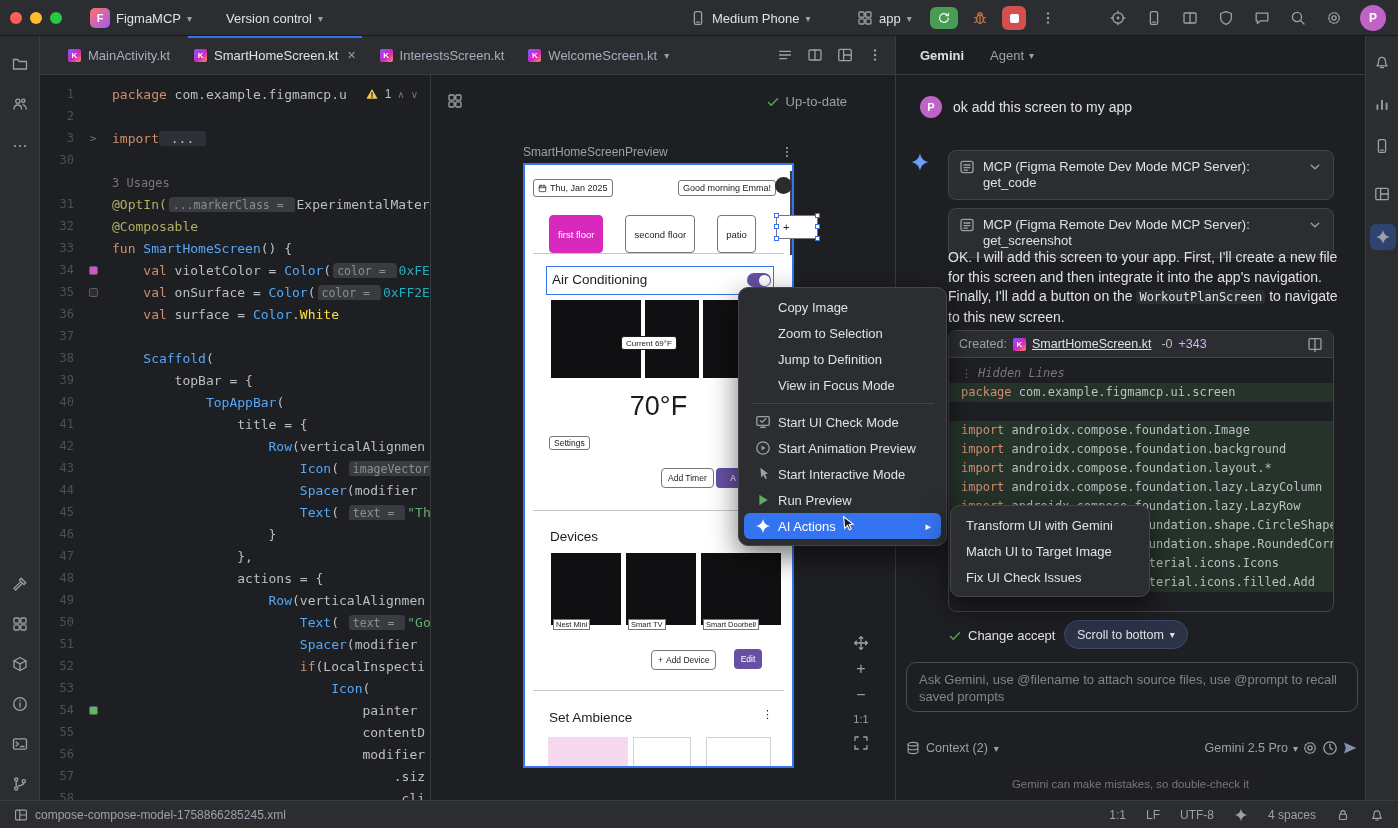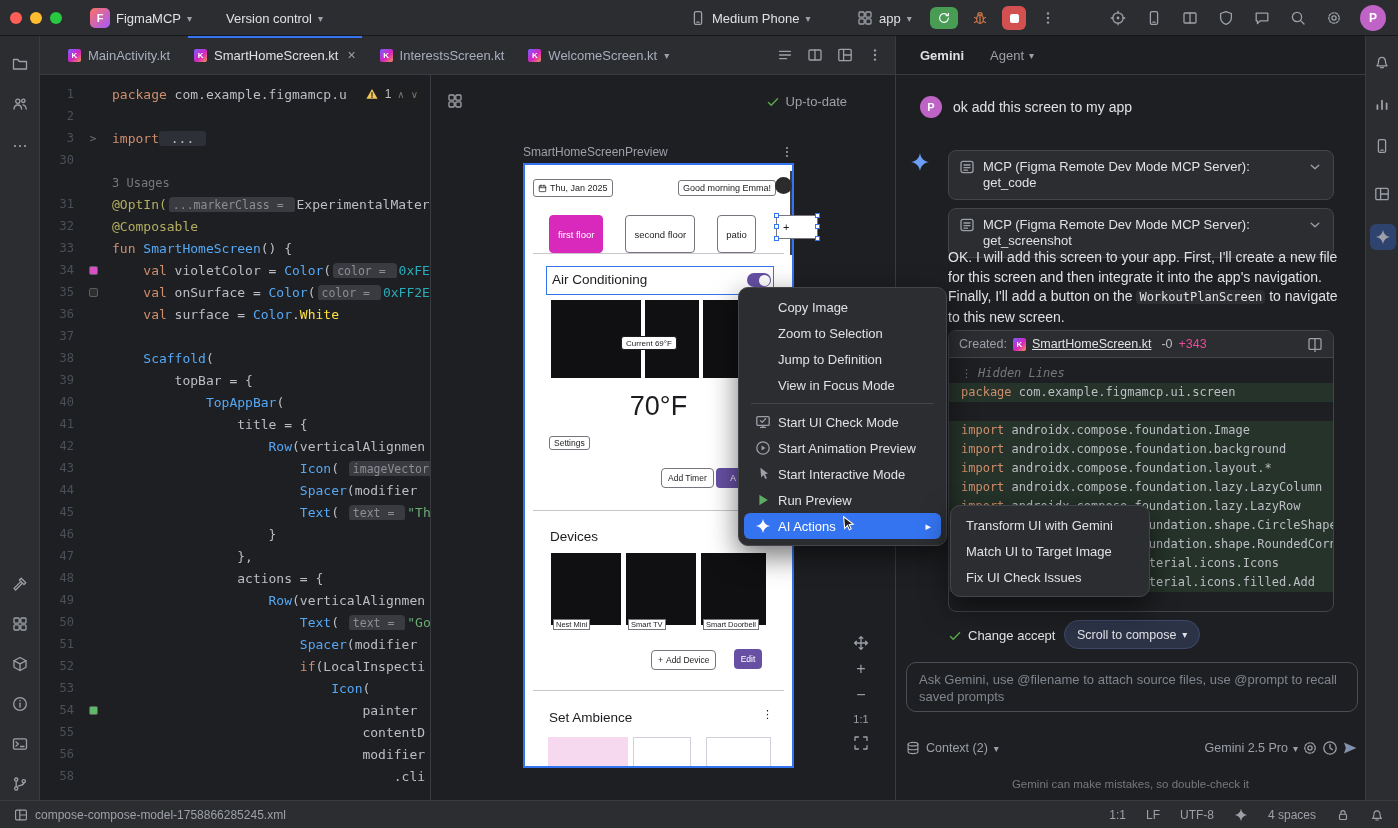--- a/index.html
+++ b/index.html
@@ -90,21 +90,21 @@
 .p-btn.outline{border:1px solid #79747e;background:#fff;color:#1c1b1f}
 .p-btn.fill{background:#6750a4;color:#fff}
 .addtimer{left:136px;top:303px}
 .acbtn{left:191px;top:303px;width:34px;overflow:hidden}
 .dev-title{left:25px;top:364px}
 .p-kebab{position:absolute;font-size:11px;color:#1c1b1f}
 .k-dev{left:237px;top:362px}
 .k-amb{left:237px;top:543px}
 .dev-cards{position:absolute;left:26px;top:388px;display:flex;gap:5px}
 .dev-card{width:70px;height:72px;background:#101012;position:relative}
-.dev-card:nth-child(3){width:65px}
+.dev-card:nth-child(3){width:80px}
 .dev-label{position:absolute;left:2px;bottom:-5px;background:#fff;border:1px solid #79747e;font-size:7.5px;padding:0 2px;white-space:nowrap;color:#1c1b1f}
 .adddev{left:126px;top:485px}
 .editbtn{left:209px;top:484px;width:28px}
 .amb-title{left:24px;top:545px}
 .amb-cards{position:absolute;left:23px;top:572px;display:flex;gap:5px}
 .amb{height:45px;position:relative;background:#fff;border:1px solid #d5cfd9}
 .amb.pink{width:80px;background:#f6d9ef;border-color:#f6d9ef}
 .amb:nth-child(2){width:58px}
 .amb:nth-child(3){width:65px;margin-left:10px}
 .plus-box{position:absolute;left:345px;top:140px;width:42px;height:24px;background:#fff;border:1px solid #79747e;z-index:6;display:flex;align-items:center;padding-left:6px;font-size:11px;color:#1c1b1f}
@@ -139,21 +139,21 @@
 .tool-card{display:flex;align-items:flex-start;gap:8px;background:#2b2d30;border:1px solid #43454a;border-radius:8px;padding:8px 10px;min-height:34px}
 .tc-label{font-size:13px;line-height:16px;flex:1}
 .tc-chev{margin-left:auto}
 .gm-para{position:absolute;left:52px;top:212px;width:398px;font-size:14px;line-height:19.5px}
 .inline-code{font-family:"DejaVu Sans Mono",monospace;font-size:12px;background:#2b2d30;border-radius:4px;padding:0 3px}
 .code-card{position:absolute;left:52px;top:294px;width:386px;height:282px;border:1px solid #43454a;border-radius:8px;overflow:hidden;background:#1e1f22}
 .cc-head{height:27px;background:#2b2d30;display:flex;align-items:center;gap:6px;padding:0 10px;font-size:12.5px;border-bottom:1px solid #43454a}
 .cc-created{color:#9da0a8}
 .cc-file{color:#dfe1e5;text-decoration:underline}
 .cc-rm{color:#bcbec4;margin-left:4px}
-.cc-add{color:#ec4899}
+.cc-add{color:#c4b5fd}
 .cc-diff{margin-left:auto}
 .cc-body{padding:6px 0;font-family:"DejaVu Sans Mono",monospace;font-size:12px}
 .ccl{height:19px;line-height:19px;padding:0 12px;white-space:pre;overflow:hidden}
 .ccl.add{background:rgba(73,156,84,.16)}
 .hidden-lines{color:#787878;font-style:italic;display:flex;gap:6px;align-items:center}
 .hl-ic{font-style:normal;font-size:11px}
 .change-row{position:absolute;left:52px;top:592px;display:flex;gap:6px;align-items:center;font-size:13px}
 .scroll-pill{position:absolute;left:168px;top:584px;height:29px;padding:0 12px;border-radius:15px;background:#2c3347;border:1px solid #3e4a6b;display:flex;align-items:center;gap:6px;font-size:12.5px;color:#dfe1e5;z-index:5}
 .chat-input{position:absolute;left:10px;top:626px;width:452px;height:50px;border:1px solid #4a4d53;border-radius:10px;background:transparent;padding:8px 12px;font-size:13px;color:#dfe1e5;resize:none;font-family:inherit;line-height:17px;outline:none}
 .chat-input::placeholder{color:#7f858d}
@@ -598,20 +598,25 @@
         <span class="ln">55</span>
         <span class="gut"></span>
         <span class="ct"><span class="tk-p">                                contentD</span></span>
       </div>
       <div class="cl">
         <span class="ln">56</span>
         <span class="gut"></span>
         <span class="ct"><span class="tk-p">                                modifier</span></span>
       </div>
       <div class="cl">
+        <span class="ln">57</span>
+        <span class="gut"></span>
+        <span class="ct"><span class="tk-p">                                    .siz</span></span>
+      </div>
+      <div class="cl">
         <span class="ln">58</span>
         <span class="gut"></span>
         <span class="ct"><span class="tk-p">                                    .cli</span></span>
       </div>
     </div>
   <div class="inspect">
     <i class="ic" style="width:14px;height:14px">
         <svg viewBox="0 0 16 16" fill="none" stroke="currentColor" stroke-width="1.3" stroke-linecap="round" stroke-linejoin="round">
           <path d="M8 2.2l6.4 11.2H1.6z" fill="#f2c55c" stroke="none"></path>
           <path d="M8 6.4v3.4" stroke="#2b2d30" stroke-width="1.4"></path>
@@ -916,21 +921,21 @@
   <div class="change-row">
     <i class="ic" style="width:14px;height:14px">
         <svg viewBox="0 0 16 16" fill="none" stroke="currentColor" stroke-width="1.3" stroke-linecap="round" stroke-linejoin="round">
           <path d="M2.8 8.6l3.2 3.2L13.2 4.4" stroke="#57a64a" stroke-width="1.7"></path>
         </svg>
       </i>
     <span>Change accept</span>
   </div>
 
   <div class="scroll-pill">
-    <span>Scroll to compose</span>
+    <span>Scroll to bottom</span>
     <span class="chev" style="color:#dfe1e5">▾</span>
   </div>
 
   <textarea class="chat-input" placeholder="Ask Gemini, use @filename to attach source files, use @prompt to recall saved prompts" style=""></textarea>
 
   <div class="chat-controls">
     <span class="ctl-left">
       <i class="ic" style="width:14px;height:14px">
           <svg viewBox="0 0 16 16" fill="none" stroke="currentColor" stroke-width="1.3" stroke-linecap="round" stroke-linejoin="round">
             <ellipse cx="8" cy="3.6" rx="5.6" ry="2"></ellipse>

